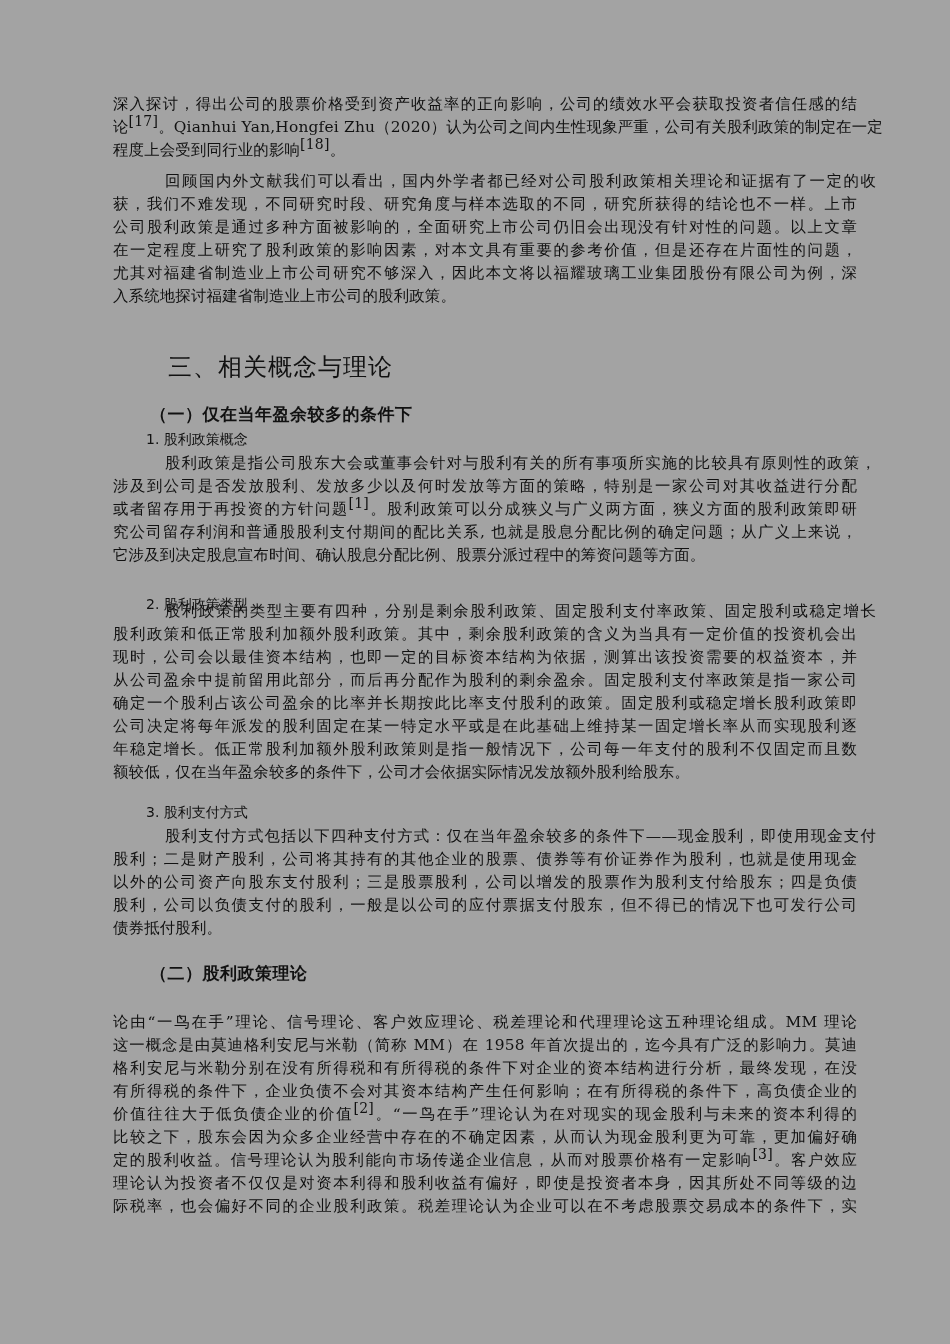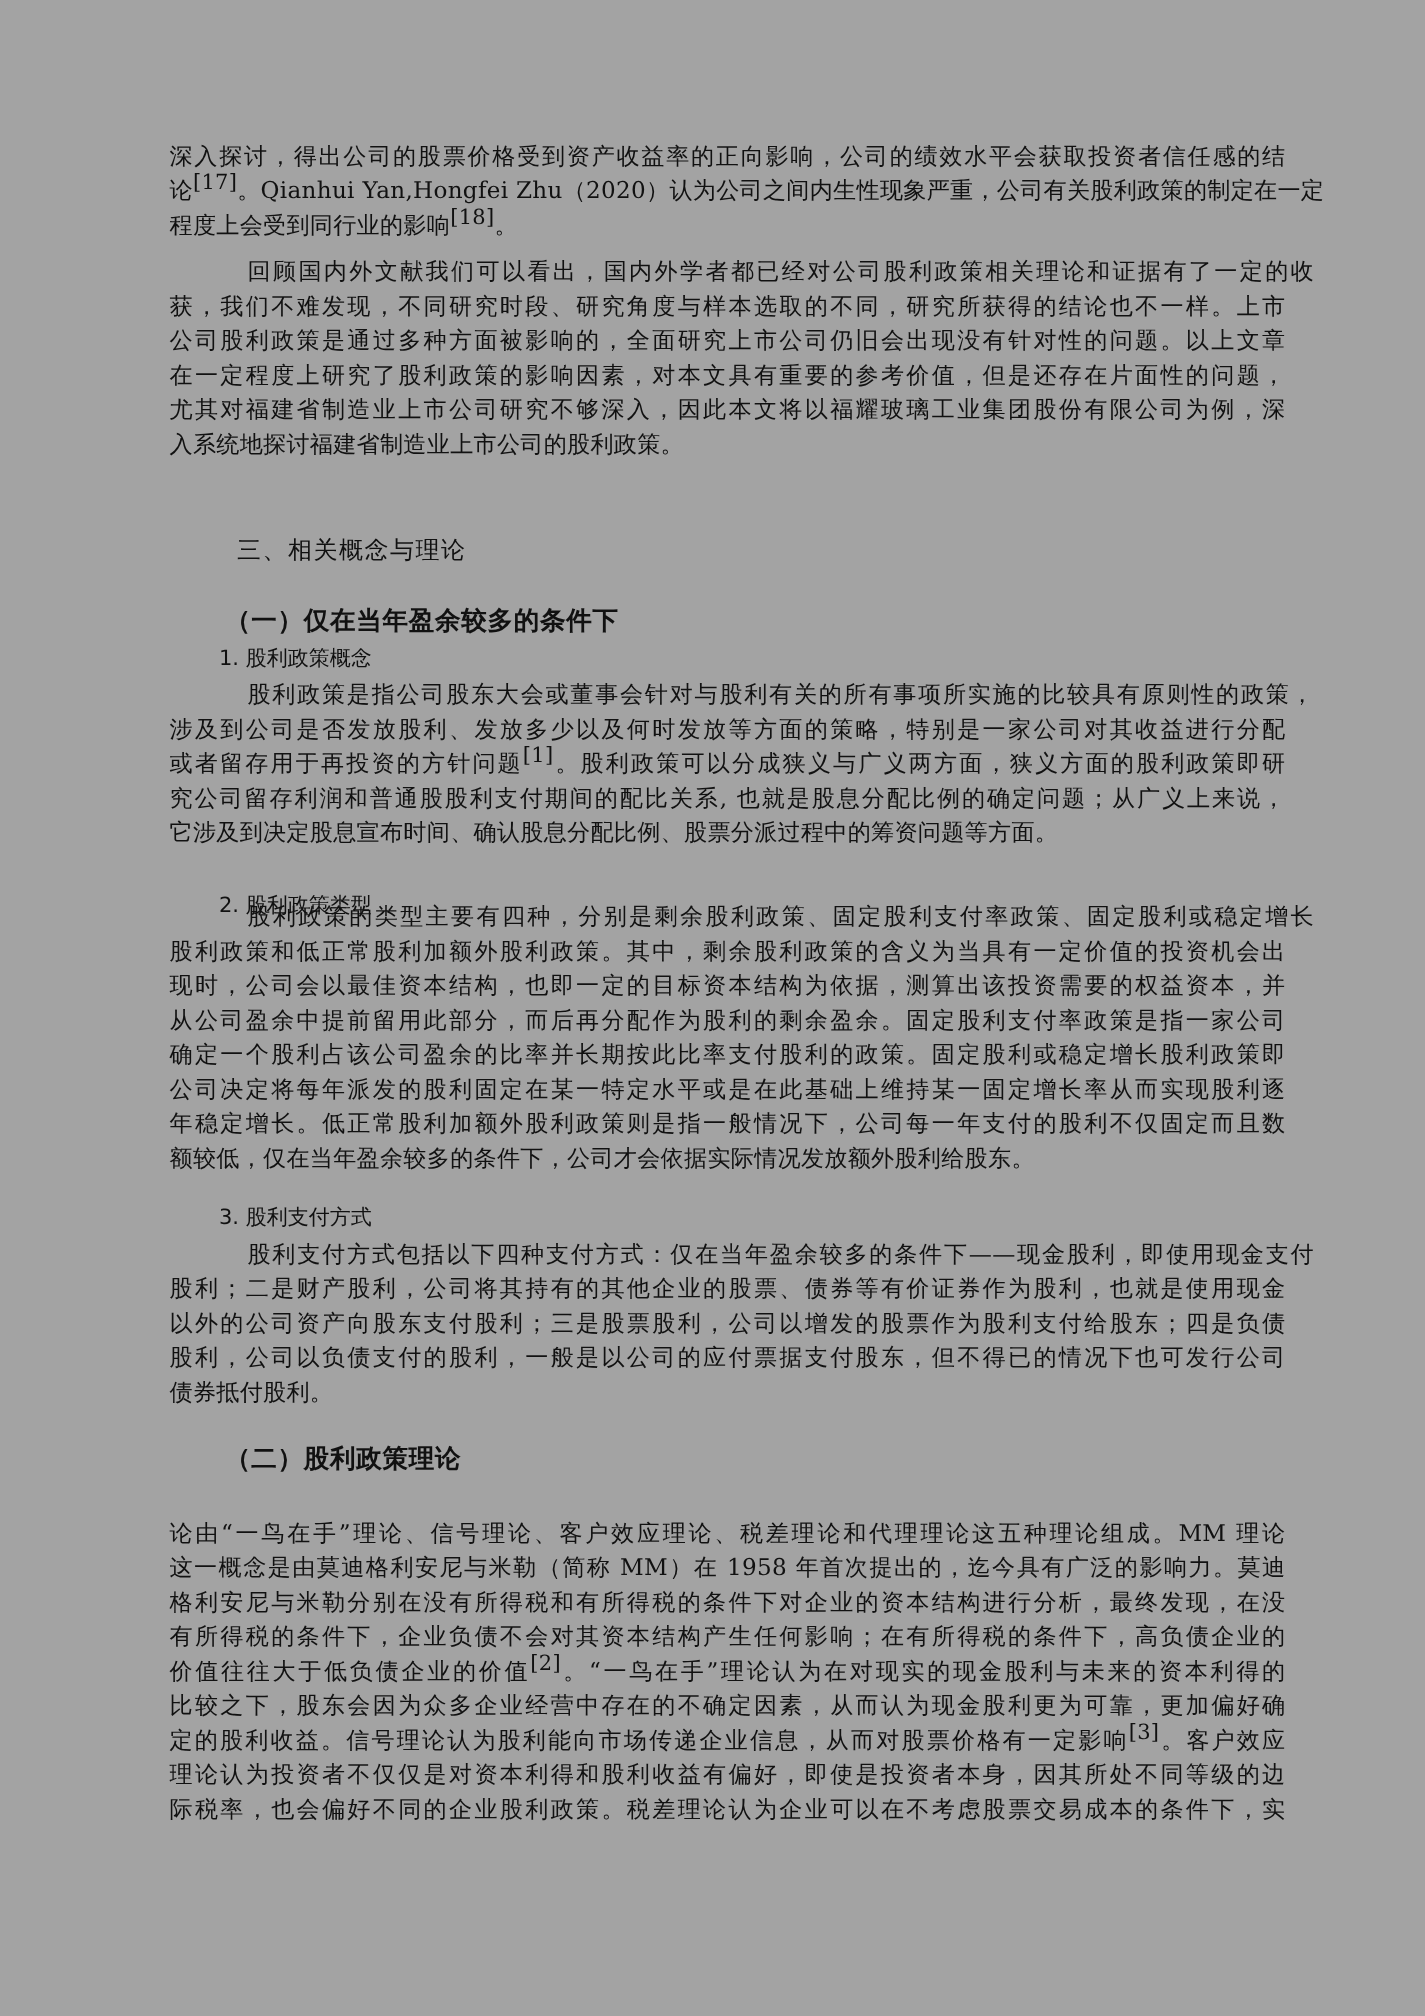--- a/index.html
+++ b/index.html
@@ -4,22 +4,22 @@
   <style>
     html, body { margin:0; padding:0; background:#ffffff; }
     body { width:950px; height:1344px; position:relative; overflow:hidden;
            font-family:"DejaVu Serif","Liberation Serif",serif; color:#111; }
     .page { position:absolute; left:0; top:0; width:950px; height:1344px; background:#a3a3a3; }
     .line { position:absolute; left:113px; width:744px; font-size:15.4px; line-height:23px;
             white-space:nowrap; text-align:justify; text-align-last:justify; letter-spacing:0.2px; }
     .line.last { text-align-last:left; }
     .line.indent { left:134px; width:711px;margin-left:31px; }
     sup { font-size:14px; vertical-align:6px; line-height:0; }
-    .h1 { position:absolute; left:158px; font-family:"DejaVu Sans","Liberation Sans",sans-serif;
-          font-size:16px; line-height:24px; letter-spacing:1px; }
+    .h1 { position:absolute; left:168px; font-family:"DejaVu Sans","Liberation Sans",sans-serif;
+          font-size:24px; line-height:24px; letter-spacing:1px; }
     .h2 { position:absolute; left:150px; font-family:"DejaVu Sans","Liberation Sans",sans-serif;
           font-size:17px; line-height:22px; font-weight:bold; letter-spacing:0.5px; }
     .h3 { position:absolute; left:146px; font-family:"DejaVu Sans","Liberation Sans",sans-serif;
           font-size:14px; line-height:18px; }
   </style>
 </head>
 <body>
 
 <div class="page">
 

